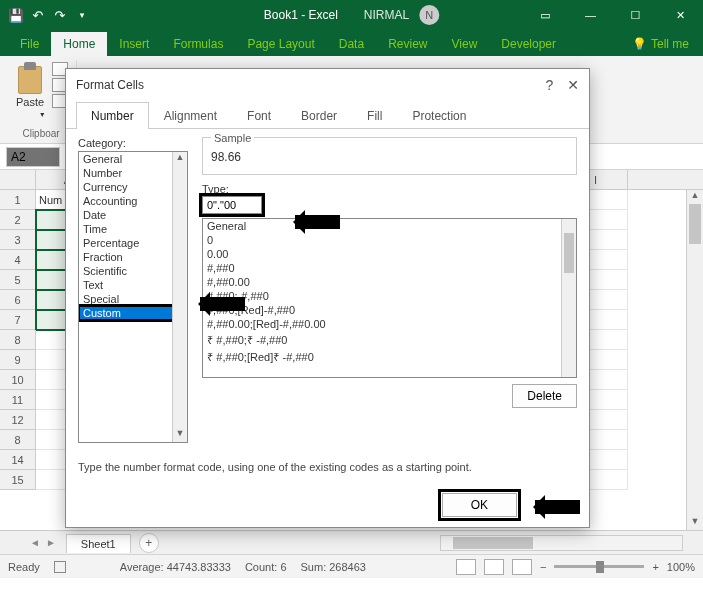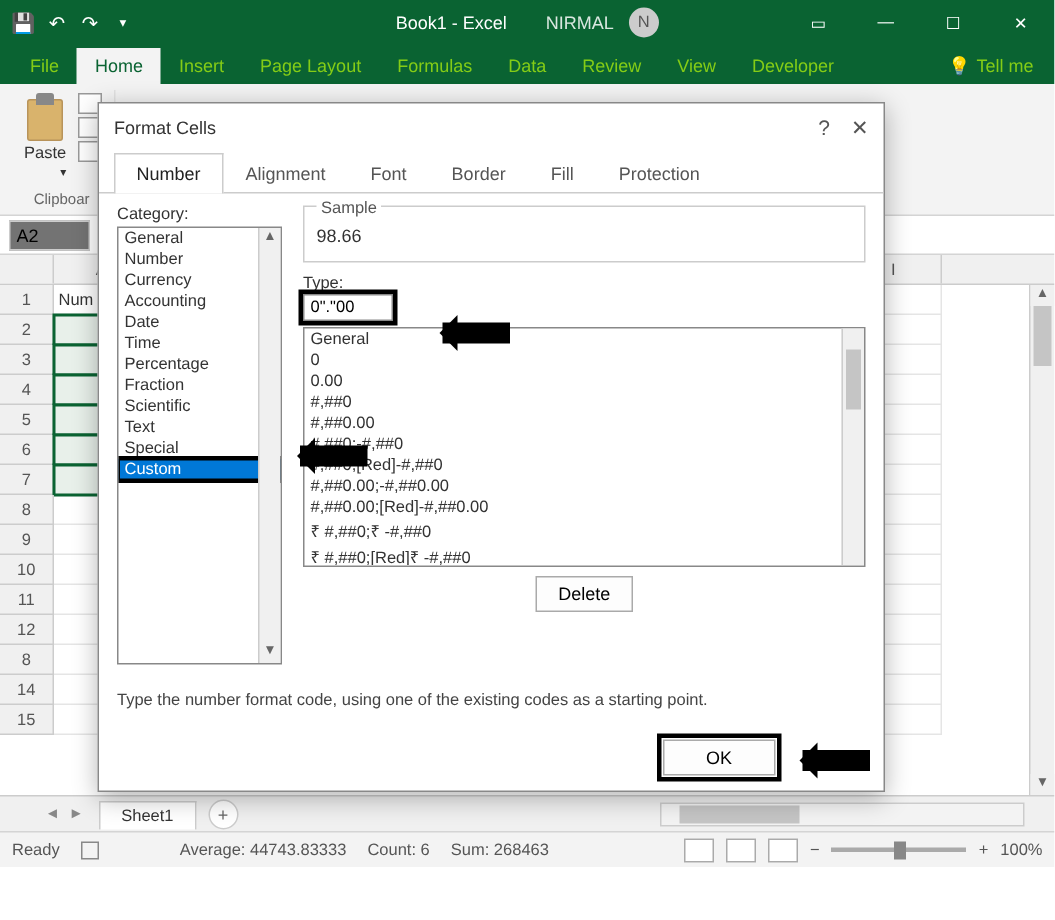--- a/index.html
+++ b/index.html
@@ -86,21 +86,21 @@
 .right-col { flex: 1; display: flex; flex-direction: column; }
 .sample-box { border: 1px solid #ccc; padding: 4px 8px 10px; margin-bottom: 6px; }
 .sample-lbl { font-size: 11px; color: #555; position: relative; top: -11px; background: #fff; padding: 0 3px; }
 .sample-val { font-size: 12px; margin-top: -6px; }
 .type-lbl { font-size: 11px; margin-top: 2px; }
 .type-input { width: 100%; border: 1px solid #888; padding: 2px 4px; font-size: 11px; outline: 3px solid #000; outline-offset: 0px; margin-top: 1px; }
 .format-list { flex: 1; border: 1px solid #888; margin-top: 4px; overflow: auto; font-size: 11px; position: relative; max-height: 160px; }
 .fmt-item { padding: 1px 4px; }
 .fmt-scroll { position: absolute; right: 0; top: 0; bottom: 0; width: 15px; background: #f0f0f0; border-left: 1px solid #ccc; }
 .fmt-thumb { position: absolute; left: 2px; right: 2px; top: 14px; height: 40px; background: #c5c5c5; }
-.delete-row { display: flex; justify-content: center; margin-top: 6px; }
+.delete-row { display: flex; justify-content: flex-end; margin-top: 6px; }
 .btn { border: 1px solid #aaa; background: #fdfdfd; padding: 4px 14px; font-size: 12px; cursor: pointer; }
 .hint { font-size: 11px; color: #444; margin: 10px 12px; }
 .dlg-footer { display: flex; justify-content: flex-end; gap: 8px; padding: 10px 4px; }
 .btn.ok { outline: 3px solid #000; outline-offset: 1px; padding: 4px 28px; }
 
 
 .arrow-ann { position: absolute; background: #000; height: 14px; }
 .arrow-ann::before { content: ""; position: absolute; left: -14px; top: -5px; border: 12px solid transparent; border-right-color: #000; }
 </style>
 </head>
@@ -123,22 +123,22 @@
     <div class="tb-btn">—</div>
     <div class="tb-btn">☐</div>
     <div class="tb-btn">✕</div>
   </div>
 </div>
 
 <div class="ribbon-tabs">
   <div class="rtab file">File</div>
   <div class="rtab active">Home</div>
   <div class="rtab">Insert</div>
+  <div class="rtab">Formulas</div>
   <div class="rtab">Page Layout</div>
-  <div class="rtab">Formulas</div>
   <div class="rtab">Data</div>
   <div class="rtab">Review</div>
   <div class="rtab">View</div>
   <div class="rtab">Developer</div>
   <div class="rtab tell">
     <span>💡</span>
     <span>Tell me</span>
   </div>
 </div>
 
@@ -367,21 +367,20 @@
       <div class="type-lbl">Type:</div>
       <input class="type-input" style="width: 60px;" value="0&quot;.&quot;00">
       <div class="format-list">
         <div class="fmt-item">General</div>
         <div class="fmt-item">0</div>
         <div class="fmt-item">0.00</div>
         <div class="fmt-item">#,##0</div>
         <div class="fmt-item">#,##0.00</div>
         <div class="fmt-item">#,##0;-#,##0</div>
         <div class="fmt-item">#,##0;[Red]-#,##0</div>
-        <div class="fmt-item">#,##0.00;-#,##0.00</div>
         <div class="fmt-item">#,##0.00;[Red]-#,##0.00</div>
         <div class="fmt-item">₹ #,##0;₹ -#,##0</div>
         <div class="fmt-item">₹ #,##0;[Red]₹ -#,##0</div>
 
         <div class="fmt-scroll">
           <div class="fmt-thumb"></div>
         </div>
       </div>
       <div class="delete-row">
         <button class="btn">Delete</button>

